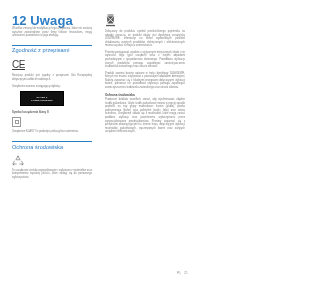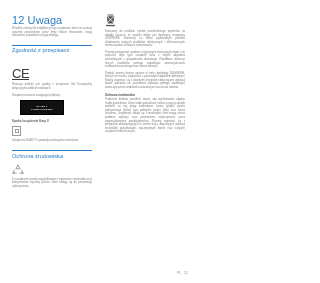--- a/index.html
+++ b/index.html
@@ -7,21 +7,21 @@
     width:200px;height:283px;background:#ffffff;
     font-family:"Liberation Sans",sans-serif;
     color:#4a4a4a;overflow:hidden;position:relative;
   }
   .page{position:absolute;inset:0;}
   .col{position:absolute;top:0;width:80px;}
   .col-left{left:12px;}
   .col-right{left:105px;}
 
   .chapter-title{
-    color:#2d7dc4;font-size:11px;font-weight:400;
+    color:#2d7dc4;font-size:13px;font-weight:700;
     letter-spacing:.1px;margin:14px 0 0 0;line-height:13px;
   }
 
   .body-text{
     font-size:2.65px;line-height:3.55px;text-align:justify;
     color:#7d7d7d;margin:0 0 3.2px 0;
     -webkit-hyphens:auto;hyphens:auto;word-spacing:-0.1px;
   }
   .body-text.tight{margin-bottom:2px;}
 
@@ -34,21 +34,21 @@
   .sub-head{
     font-size:2.9px;line-height:4px;font-weight:bold;color:#5d5d5d;
     margin:0 0 2.4px 0;
   }
   .sub-head-r{
     font-size:3px;line-height:4px;font-weight:bold;color:#4a4a4a;
     margin:1.5px 0 1.5px 0;
   }
 
   
-  .ce-mark{font-size:13px;line-height:12px;color:#3a3a3a;margin:14px 0 3px 0;letter-spacing:-0.5px;text-decoration:underline;}
+  .ce-mark{font-size:10px;line-height:12px;color:#3a3a3a;margin:5px 0 3px 0;letter-spacing:-0.5px;text-decoration:underline;}
 
   
   .laser-label{
     width:42px;height:13px;background:#111;margin:3px auto 4px 8px;
     display:flex;align-items:center;justify-content:center;
     border:.4px solid #000;
   }
   .laser-label span{
     color:#fff;font-size:2.3px;line-height:2.9px;text-align:center;
     letter-spacing:.15px;font-weight:bold;

